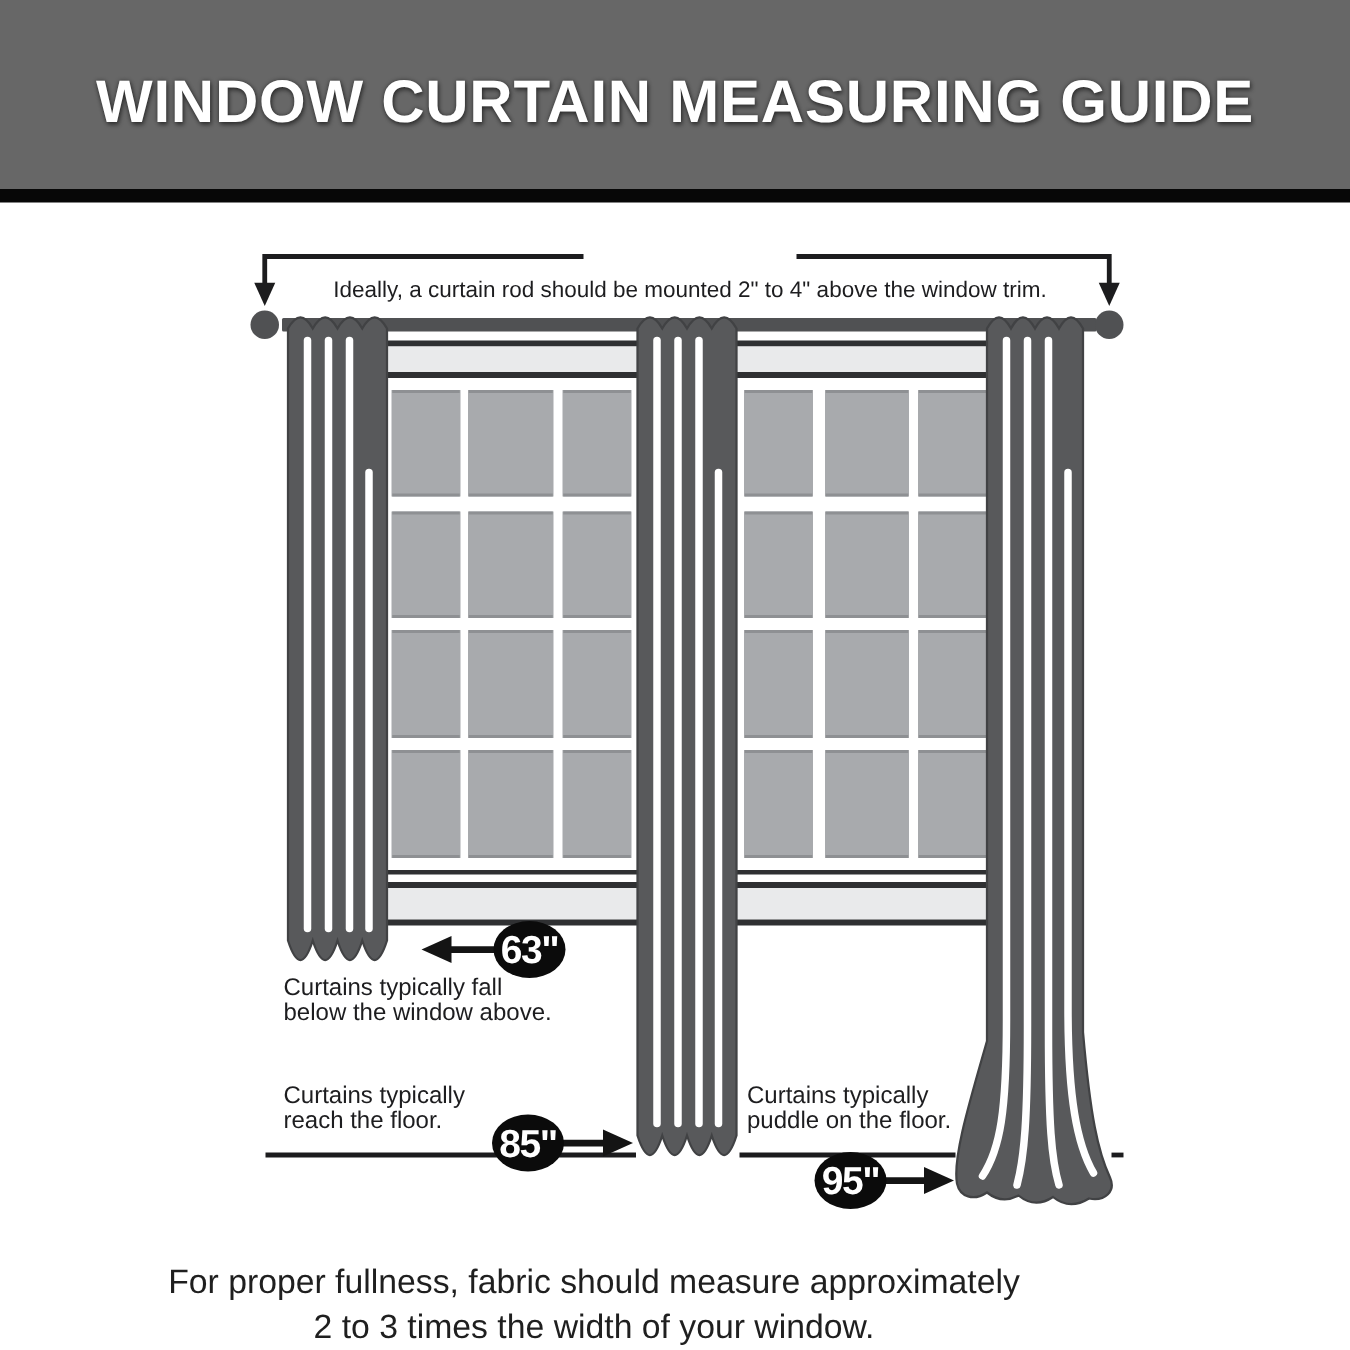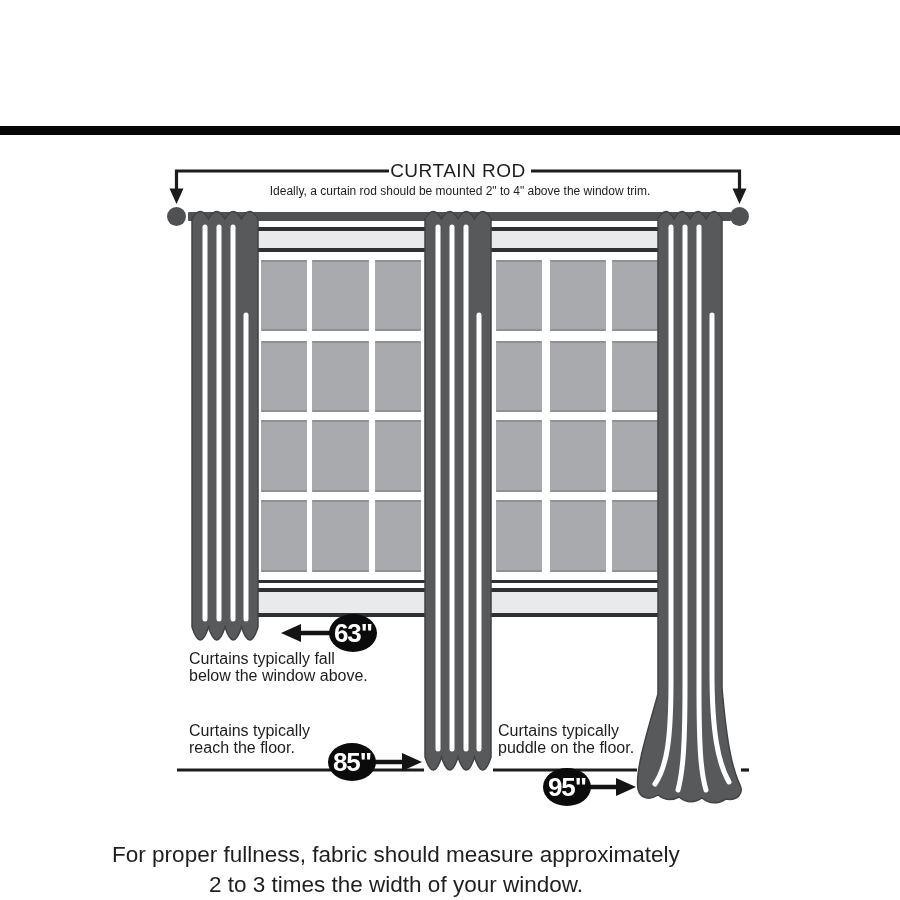--- a/index.html
+++ b/index.html
@@ -13,21 +13,21 @@
   }
   .header h1{
     margin:0;padding-top:10px;font-size:40px;font-weight:700;letter-spacing:.5px;
     color:#ffffff;text-shadow:0 0 3px rgba(0,0,0,.45), 1px 2px 3px rgba(0,0,0,.4);
     white-space:nowrap;
   }
   .black-strip{position:absolute;left:0;top:126px;width:900px;height:9px;background:#070707;}
   svg.canvas{position:absolute;left:0;top:0;width:900px;height:900px;pointer-events:none;}
   .label{position:absolute;line-height:1.15;}
   .rod-label{left:160px;top:160px;width:596px;text-align:center;font-size:19px;letter-spacing:.5px;white-space:nowrap;}
-  .rod-note{left:165px;top:185px;width:590px;text-align:center;font-size:12px;white-space:nowrap;}
+  .rod-note{left:165px;top:185px;width:590px;text-align:center;font-size:15px;white-space:nowrap;}
   .caption{position:absolute;font-size:16px;line-height:17px;white-space:pre-line;}
   .cap-63{left:189px;top:650px;}
   .cap-85{left:189px;top:722px;}
   .cap-95{left:498px;top:722px;}
   .badge{
     position:absolute;width:48px;height:38px;border-radius:50%;
     display:flex;align-items:center;justify-content:center;
     color:#ffffff;font-size:26px;font-weight:700;letter-spacing:-1px;
   }
   .badge-63{left:329px;top:614px;}
@@ -36,20 +36,23 @@
   .footer-note{
     position:absolute;left:0;top:840px;width:792px;text-align:center;
     font-size:22.5px;line-height:30px;white-space:pre-line;color:#1f1f1f;
   }
 </style>
 </head>
 <body>
 
 <div class="page">
 
+  <div class="header" style="background: rgb(103, 103, 103);">
+    <h1>WINDOW CURTAIN MEASURING GUIDE</h1>
+  </div>
   <div class="black-strip"></div>
 
   <svg class="canvas" viewBox="0 0 900 900">
 
     <g>
       <rect x="188" y="212" width="543" height="9" rx="1" fill="#505153"></rect>
       <circle cx="176.5" cy="216.5" r="9.5" fill="#505153"></circle>
       <circle cx="739.5" cy="216.5" r="9.5" fill="#505153"></circle>
     </g>
 
@@ -179,21 +182,20 @@
     <g stroke="#141414" stroke-width="4.5">
       <line x1="332" y1="633" x2="299" y2="633"></line>
       <path d="M281,633 L301,624 L301,642 Z" fill="#141414" stroke="none"></path>
       <line x1="374" y1="762" x2="404" y2="762"></line>
       <path d="M422,762 L402,753 L402,771 Z" fill="#141414" stroke="none"></path>
       <line x1="589" y1="787" x2="617" y2="787"></line>
       <path d="M636,787 L616,778 L616,796 Z" fill="#141414" stroke="none"></path>
     </g>
   </svg>
 
-  <div class="label rod-label">CURTAIN ROD</div>
   <div class="label rod-note">Ideally, a curtain rod should be mounted 2" to 4" above the window trim.</div>
 
   <div class="badge badge-63" style="background: rgb(11, 11, 11);">
     <span>63"</span>
   </div>
   <div class="badge badge-85" style="background: rgb(11, 11, 11);">
     <span>85"</span>
   </div>
   <div class="badge badge-95" style="background: rgb(11, 11, 11);">
     <span>95"</span>

